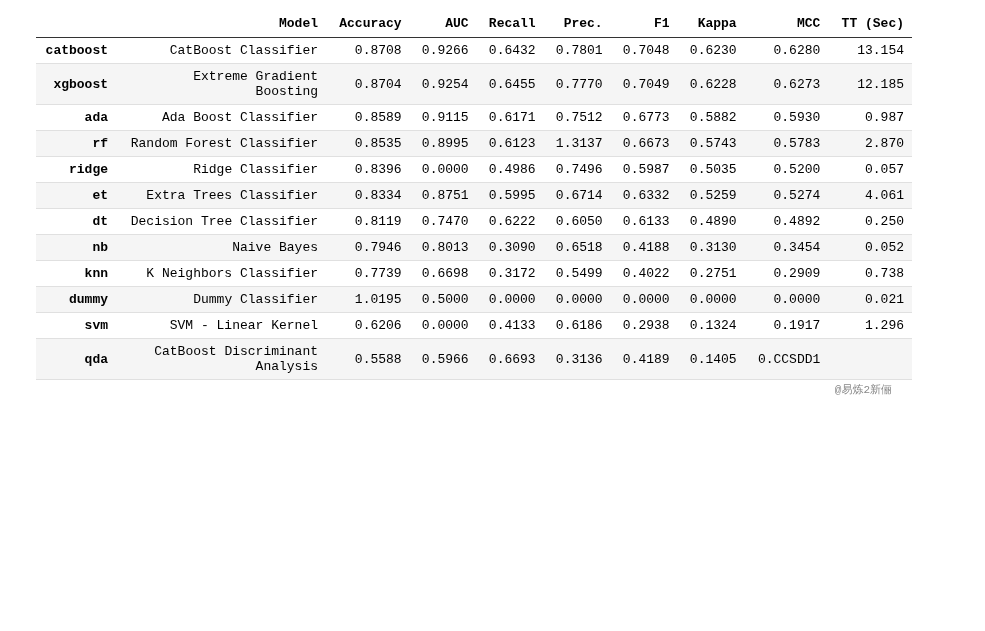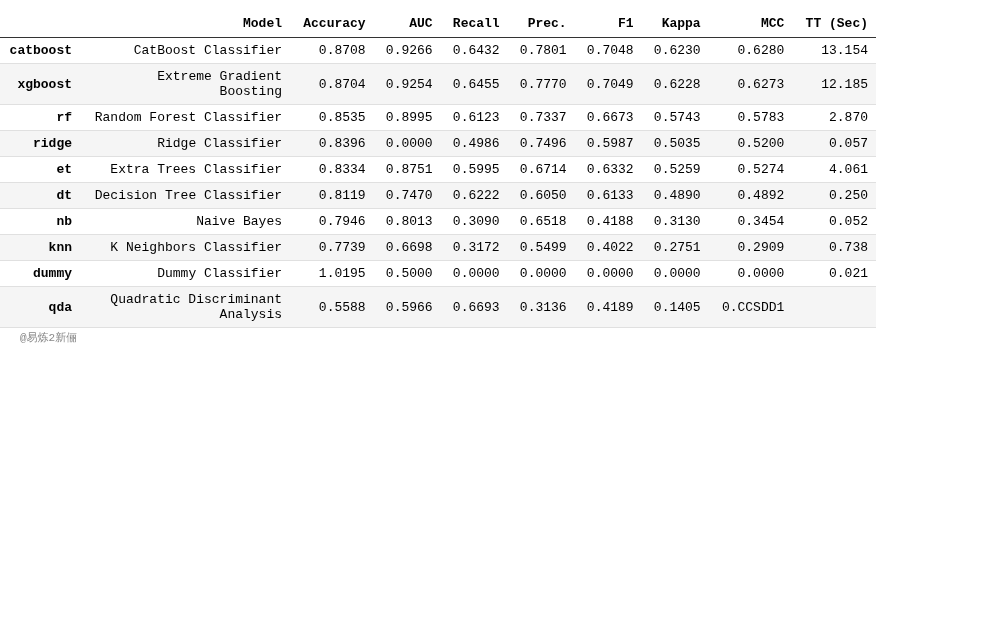--- a/index.html
+++ b/index.html
@@ -12,20 +12,21 @@
       font-family: 'Courier New', Courier, monospace;
       background-color: #ffffff;
       width: 985px;
       min-height: 631px;
       overflow-x: hidden;
     }
 
     .table-container {
       width: 876px;
       padding: 10px 0;
+      margin-left: 36px;
     }
 
     table {
       width: 100%;
       border-collapse: collapse;
       font-size: 13px;
     }
 
     thead tr th {
       font-weight: bold;
@@ -69,20 +70,21 @@
       background-color: #ffffff;
     }
 
     tbody tr:nth-child(even) {
       background-color: #f5f5f5;
     }
 
     .watermark {
       font-size: 11px;
       color: #888;
+      text-align: right;
       padding: 2px 20px;
     }
   </style>
 </head>
 <body>
 
 <div class="table-container">
   <table>
     <thead>
       <tr>
@@ -117,26 +119,38 @@
           <td>0.8704</td>
           <td>0.9254</td>
           <td>0.6455</td>
           <td>0.7770</td>
           <td>0.7049</td>
           <td>0.6228</td>
           <td>0.6273</td>
           <td>12.185</td>
         </tr>
         <tr>
+          <td>ada</td>
+          <td>Ada Boost Classifier</td>
+          <td>0.8589</td>
+          <td>0.9115</td>
+          <td>0.6171</td>
+          <td>0.7512</td>
+          <td>0.6773</td>
+          <td>0.5882</td>
+          <td>0.5930</td>
+          <td>0.987</td>
+        </tr>
+        <tr>
           <td>rf</td>
           <td>Random Forest Classifier</td>
           <td>0.8535</td>
           <td>0.8995</td>
           <td>0.6123</td>
-          <td>0.7337</td>
+          <td>1.3137</td>
           <td>0.6673</td>
           <td>0.5743</td>
           <td>0.5783</td>
           <td>2.870</td>
         </tr>
         <tr>
           <td>ridge</td>
           <td>Ridge Classifier</td>
           <td>0.8396</td>
           <td>0.0000</td>
@@ -201,22 +215,34 @@
           <td>1.0195</td>
           <td>0.5000</td>
           <td>0.0000</td>
           <td>0.0000</td>
           <td>0.0000</td>
           <td>0.0000</td>
           <td>0.0000</td>
           <td>0.021</td>
         </tr>
         <tr>
+          <td>svm</td>
+          <td>SVM - Linear Kernel</td>
+          <td>0.6206</td>
+          <td>0.0000</td>
+          <td>0.4133</td>
+          <td>0.6186</td>
+          <td>0.2938</td>
+          <td>0.1324</td>
+          <td>0.1917</td>
+          <td>1.296</td>
+        </tr>
+        <tr>
           <td>qda</td>
-          <td>Quadratic Discriminant Analysis</td>
+          <td>CatBoost Discriminant Analysis</td>
           <td>0.5588</td>
           <td>0.5966</td>
           <td>0.6693</td>
           <td>0.3136</td>
           <td>0.4189</td>
           <td>0.1405</td>
           <td>0.CCSDD1</td>
           <td></td>
         </tr>
       </tbody>

